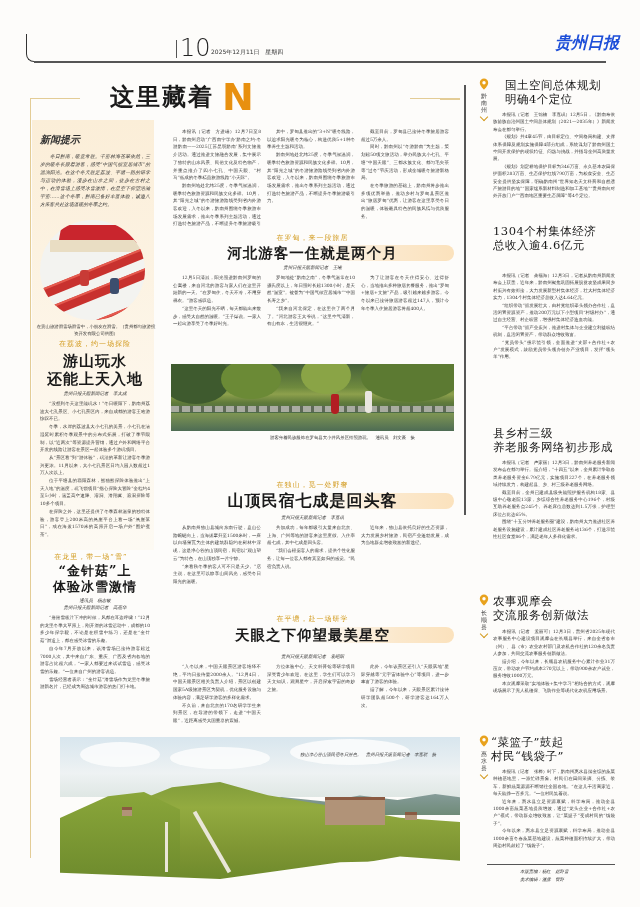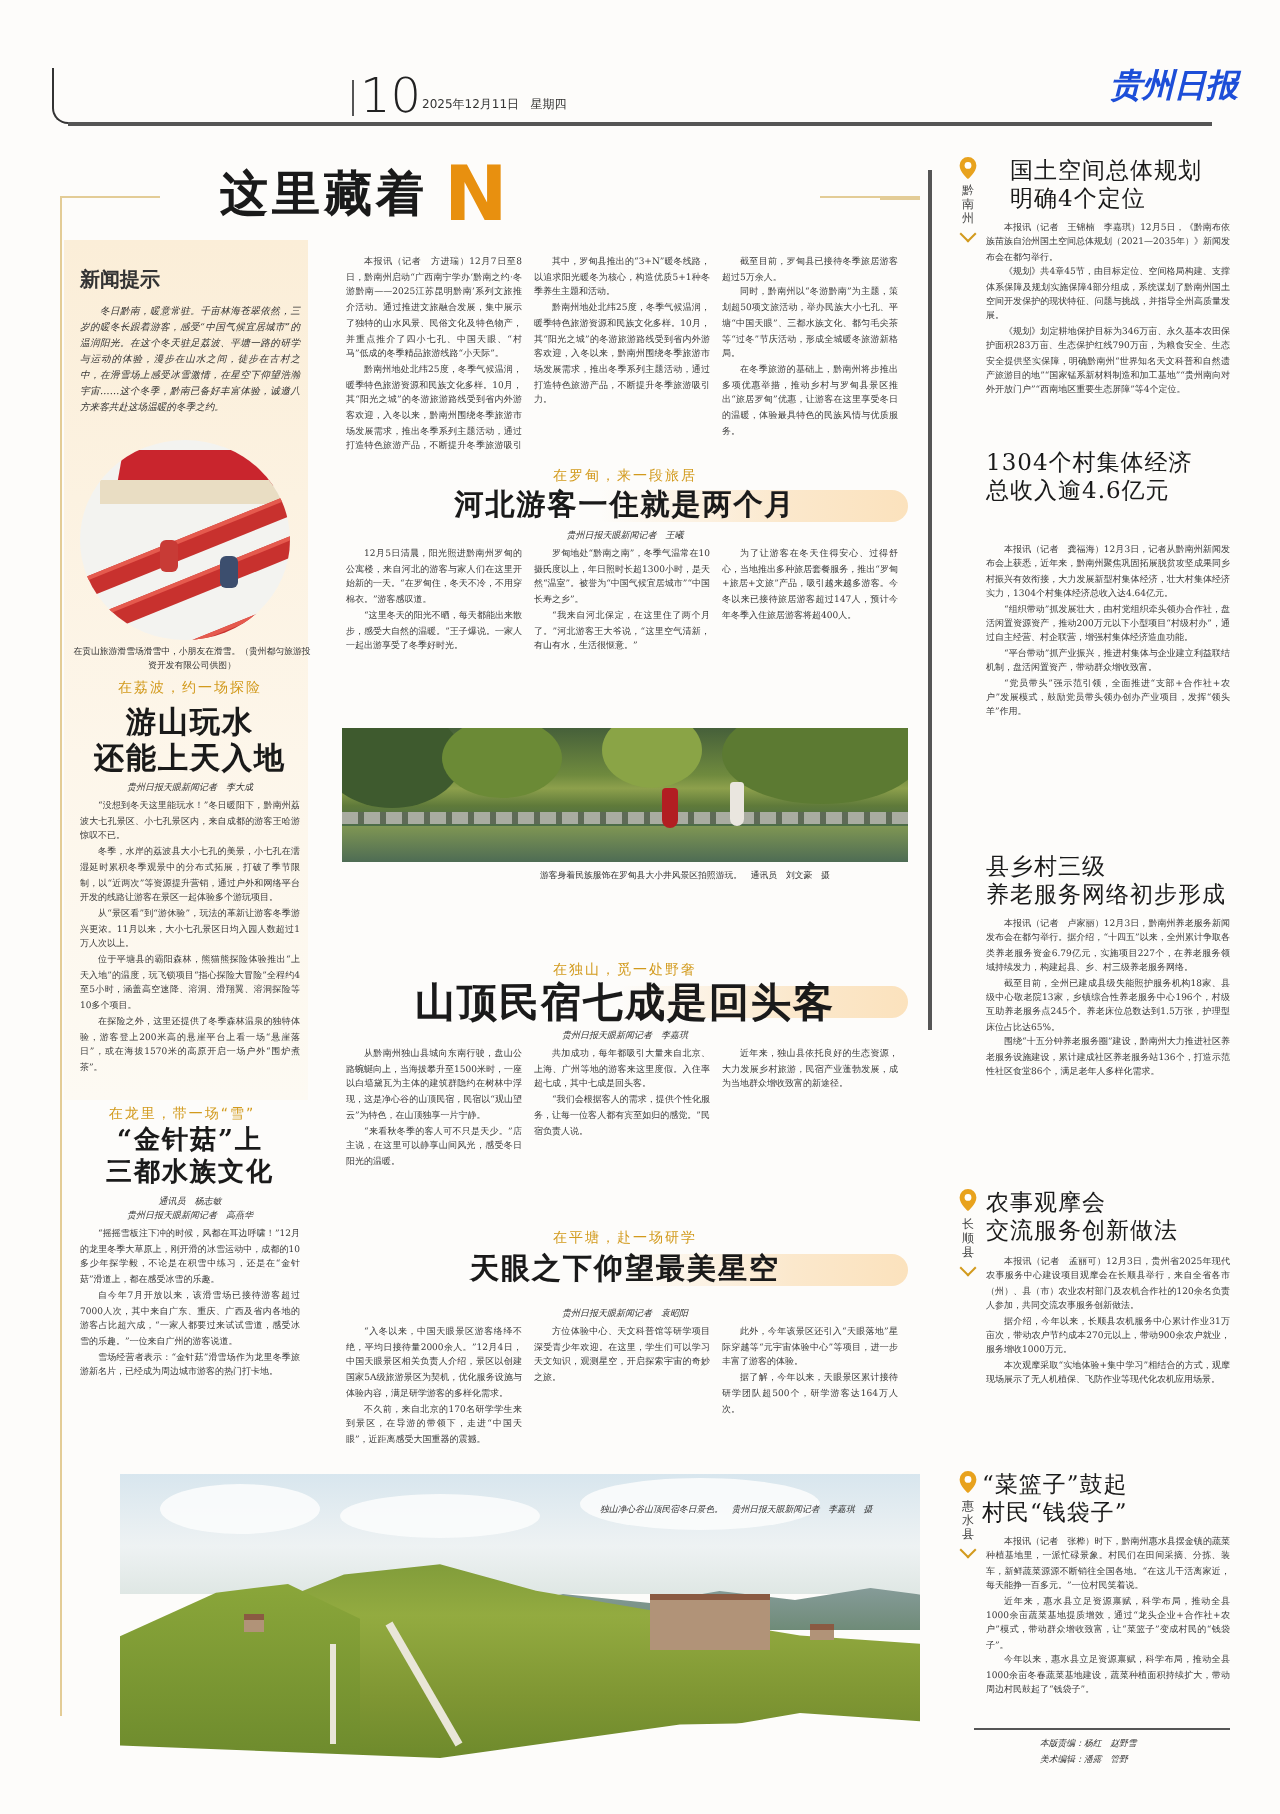--- a/index.html
+++ b/index.html
@@ -20,21 +20,21 @@
   
   .headline { position: absolute; left: 110px; top: 80px; height: 34px; display: flex; align-items: center; }
   .headline-text { font-family: "DejaVu Sans", sans-serif; font-weight: bold; font-size: 24px; color: #1a1a1a; letter-spacing: 2px; }
   .headline-n { font-family: "DejaVu Sans", sans-serif; font-weight: bold; font-size: 38px; color: #e8900f; margin: 0 8px; line-height: 1; }
   .headline-frame { position: absolute; left: 30px; top: 98px; width: 410px; height: 760px; border-left: 1.5px solid #e3cc96; border-top: 1.5px solid #e3cc96; }
   .headline-frame-mask { position: absolute; left: 80px; top: 92px; width: 330px; height: 12px; background: #fdfcfa; }
   .frame-right-top { position: absolute; left: 440px; top: 98px; width: 20px; height: 1.5px; background: #e3cc96; }
 
   
   .left-col { position: absolute; left: 32px; top: 120px; width: 122px; height: 430px; background: linear-gradient(180deg, #fbeed8 0%, #fdf6ea 60%, #fdfaf3 100%); }
-  .news-tips-title { position: absolute; left: 40px; top: 133px; font-family: "DejaVu Sans", sans-serif; font-weight: bold; font-size: 10px; color: #333; }
+  .news-tips-title { position: absolute; left: 40px; top: 133px; font-family: "DejaVu Sans", sans-serif; font-weight: bold; font-size: 10px; color: #333; font-style: italic; }
   .news-tips-body { position: absolute; left: 40px; top: 153px; width: 110px; font-size: 4.8px; line-height: 8px; color: #333; font-style: italic; text-indent: 10px; text-align: justify; }
   .ski-photo { position: absolute; left: 40px; top: 220px; width: 105px; height: 100px; border-radius: 50%; overflow: hidden; background: #f3f3f0; }
   .ski-photo .stand { position: absolute; left: 20px; top: 5px; width: 80px; height: 18px; background: #c9252d; transform: skewX(-10deg); }
   .ski-photo .tent { position: absolute; left: 10px; top: 20px; width: 90px; height: 12px; background: #e9ddc3; }
   .ski-photo .lane { position: absolute; height: 10px; background: #c8312e; border-top: 2px solid #e55a4e; transform: rotate(-22deg); transform-origin: left center; }
   .ski-photo .kid { position: absolute; width: 9px; height: 16px; border-radius: 3px; }
   .photo-caption-left { position: absolute; left: 36px; top: 323px; width: 120px; font-size: 4.4px; line-height: 7px; color: #333; text-align: center; }
 
   .kicker { position: absolute; font-family: "DejaVu Sans", sans-serif; font-size: 7px; color: #d29a1d; text-align: center; letter-spacing: 1px; }
   .sec-title { position: absolute; font-family: "DejaVu Serif", serif; font-weight: bold; color: #1a1a1a; text-align: center; letter-spacing: 1px; }
@@ -116,21 +116,21 @@
   <p>“没想到冬天这里能玩水！”冬日暖阳下，黔南州荔波大七孔景区、小七孔景区内，来自成都的游客王哈游惊叹不已。</p>
   <p>冬季，水岸的荔波县大小七孔的美景，小七孔在濡湿延时累积冬季观景中的分布式拓展，打破了季节限制，以“近两次”等资源提升营销，通过户外和网络平台开发的线路让游客在景区一起体验多个游玩项目。</p>
   <p>从“景区看”到“游休验”，玩法的革新让游客冬季游兴更浓。11月以来，大小七孔景区日均入园人数超过1万人次以上。</p>
   <p>位于平塘县的霸阳森林，熊猫熊探险体验推出“上天入地”的温度，玩飞锁项目“指心探险大冒险”全程约4至5小时，涵盖高空速降、溶洞、滑翔翼、溶洞探险等10多个项目。</p>
   <p>在探险之外，这里还提供了冬季森林温泉的独特体验，游客登上200米高的悬崖平台上看一场“悬崖落日”，或在海拔1570米的高原开启一场户外“围炉煮茶”。</p>
 </div>
 
 <div class="kicker" style="left:36px;top:552px;width:110px;">在龙里，带一场“雪”</div>
 <div class="sec-title" style="left:36px;top:563px;width:118px;font-size:13px;line-height:16px;">
   <div>“金针菇”上</div>
-  <div>三都水族文化</div>
+  <div>体验冰雪激情</div>
 </div>
 <div class="byline" style="left:36px;top:598px;width:118px;">通讯员　杨志敏</div>
 <div class="byline" style="left:36px;top:605px;width:118px;">贵州日报天眼新闻记者　高燕华</div>
 <div class="body-text" style="left:40px;top:614px;width:110px;height:124px;">
   <p>“摇摇雪板注下冲的时候，风都在耳边呼啸！”12月的龙里冬季大草原上，刚开滑的冰雪运动中，成都的10多少年探学毅，不论是在积雪中练习，还是在“金针菇”滑道上，都在感受冰雪的乐趣。</p>
   <p>自今年7月开放以来，该滑雪场已接待游客超过7000人次，其中来自广东、重庆、广西及省内各地的游客占比超六成，“一家人都要过来试试雪道，感受冰雪的乐趣。”一位来自广州的游客说道。</p>
   <p>雪场经营者表示：“金针菇”滑雪场作为龙里冬季旅游新名片，已经成为周边城市游客的热门打卡地。</p>
 </div>
 
 <div class="body-text" style="left:173px;top:128px;width:88px;height:100px;">
@@ -170,21 +170,21 @@
   <div class="tree" style="left:190px;top:-12px;width:100px;height:50px;background:#5c7a32;"></div>
   <div class="bridge"></div>
   <div class="water"></div>
   <div class="person" style="left:160px;top:30px;width:8px;height:20px;background:#b21e22;"></div>
   <div class="person" style="left:194px;top:27px;width:7px;height:22px;background:#eae6df;"></div>
 </div>
 <div class="river-caption">游客身着民族服饰在罗甸县大小井风景区拍照游玩。　通讯员　刘文豪　摄</div>
 
 <div class="kicker" style="left:171px;top:480px;width:283px;">在独山，觅一处野奢</div>
 <div class="title-band" style="left:310px;top:493px;width:144px;"></div>
-<div class="sec-title" style="left:171px;top:492px;width:283px;font-size:20px;line-height:18px;">山顶民宿七成是回头客</div>
+<div class="sec-title" style="left:171px;top:492px;width:283px;font-size:16px;line-height:18px;">山顶民宿七成是回头客</div>
 <div class="byline" style="left:171px;top:515px;width:283px;">贵州日报天眼新闻记者　李嘉琪</div>
 <div class="body-text" style="left:173px;top:524px;width:88px;height:80px;">
   <p>从黔南州独山县城向东南行驶，盘山公路蜿蜒向上，当海拔攀升至1500米时，一座以白墙黛瓦为主体的建筑群隐约在树林中浮现，这是净心谷的山顶民宿，民宿以“观山望云”为特色，在山顶独享一片宁静。</p>
   <p>“来看秋冬季的客人可不只是天少。”店主说，在这里可以静享山间风光，感受冬日阳光的温暖。</p>
 </div>
 <div class="body-text" style="left:267px;top:524px;width:88px;height:80px;">
   <p>共加成功，每年都吸引大量来自北京、上海、广州等地的游客来这里度假。入住率超七成，其中七成是回头客。</p>
   <p>“我们会根据客人的需求，提供个性化服务，让每一位客人都有宾至如归的感觉。”民宿负责人说。</p>
 </div>
 <div class="body-text" style="left:361px;top:524px;width:88px;height:80px;">

